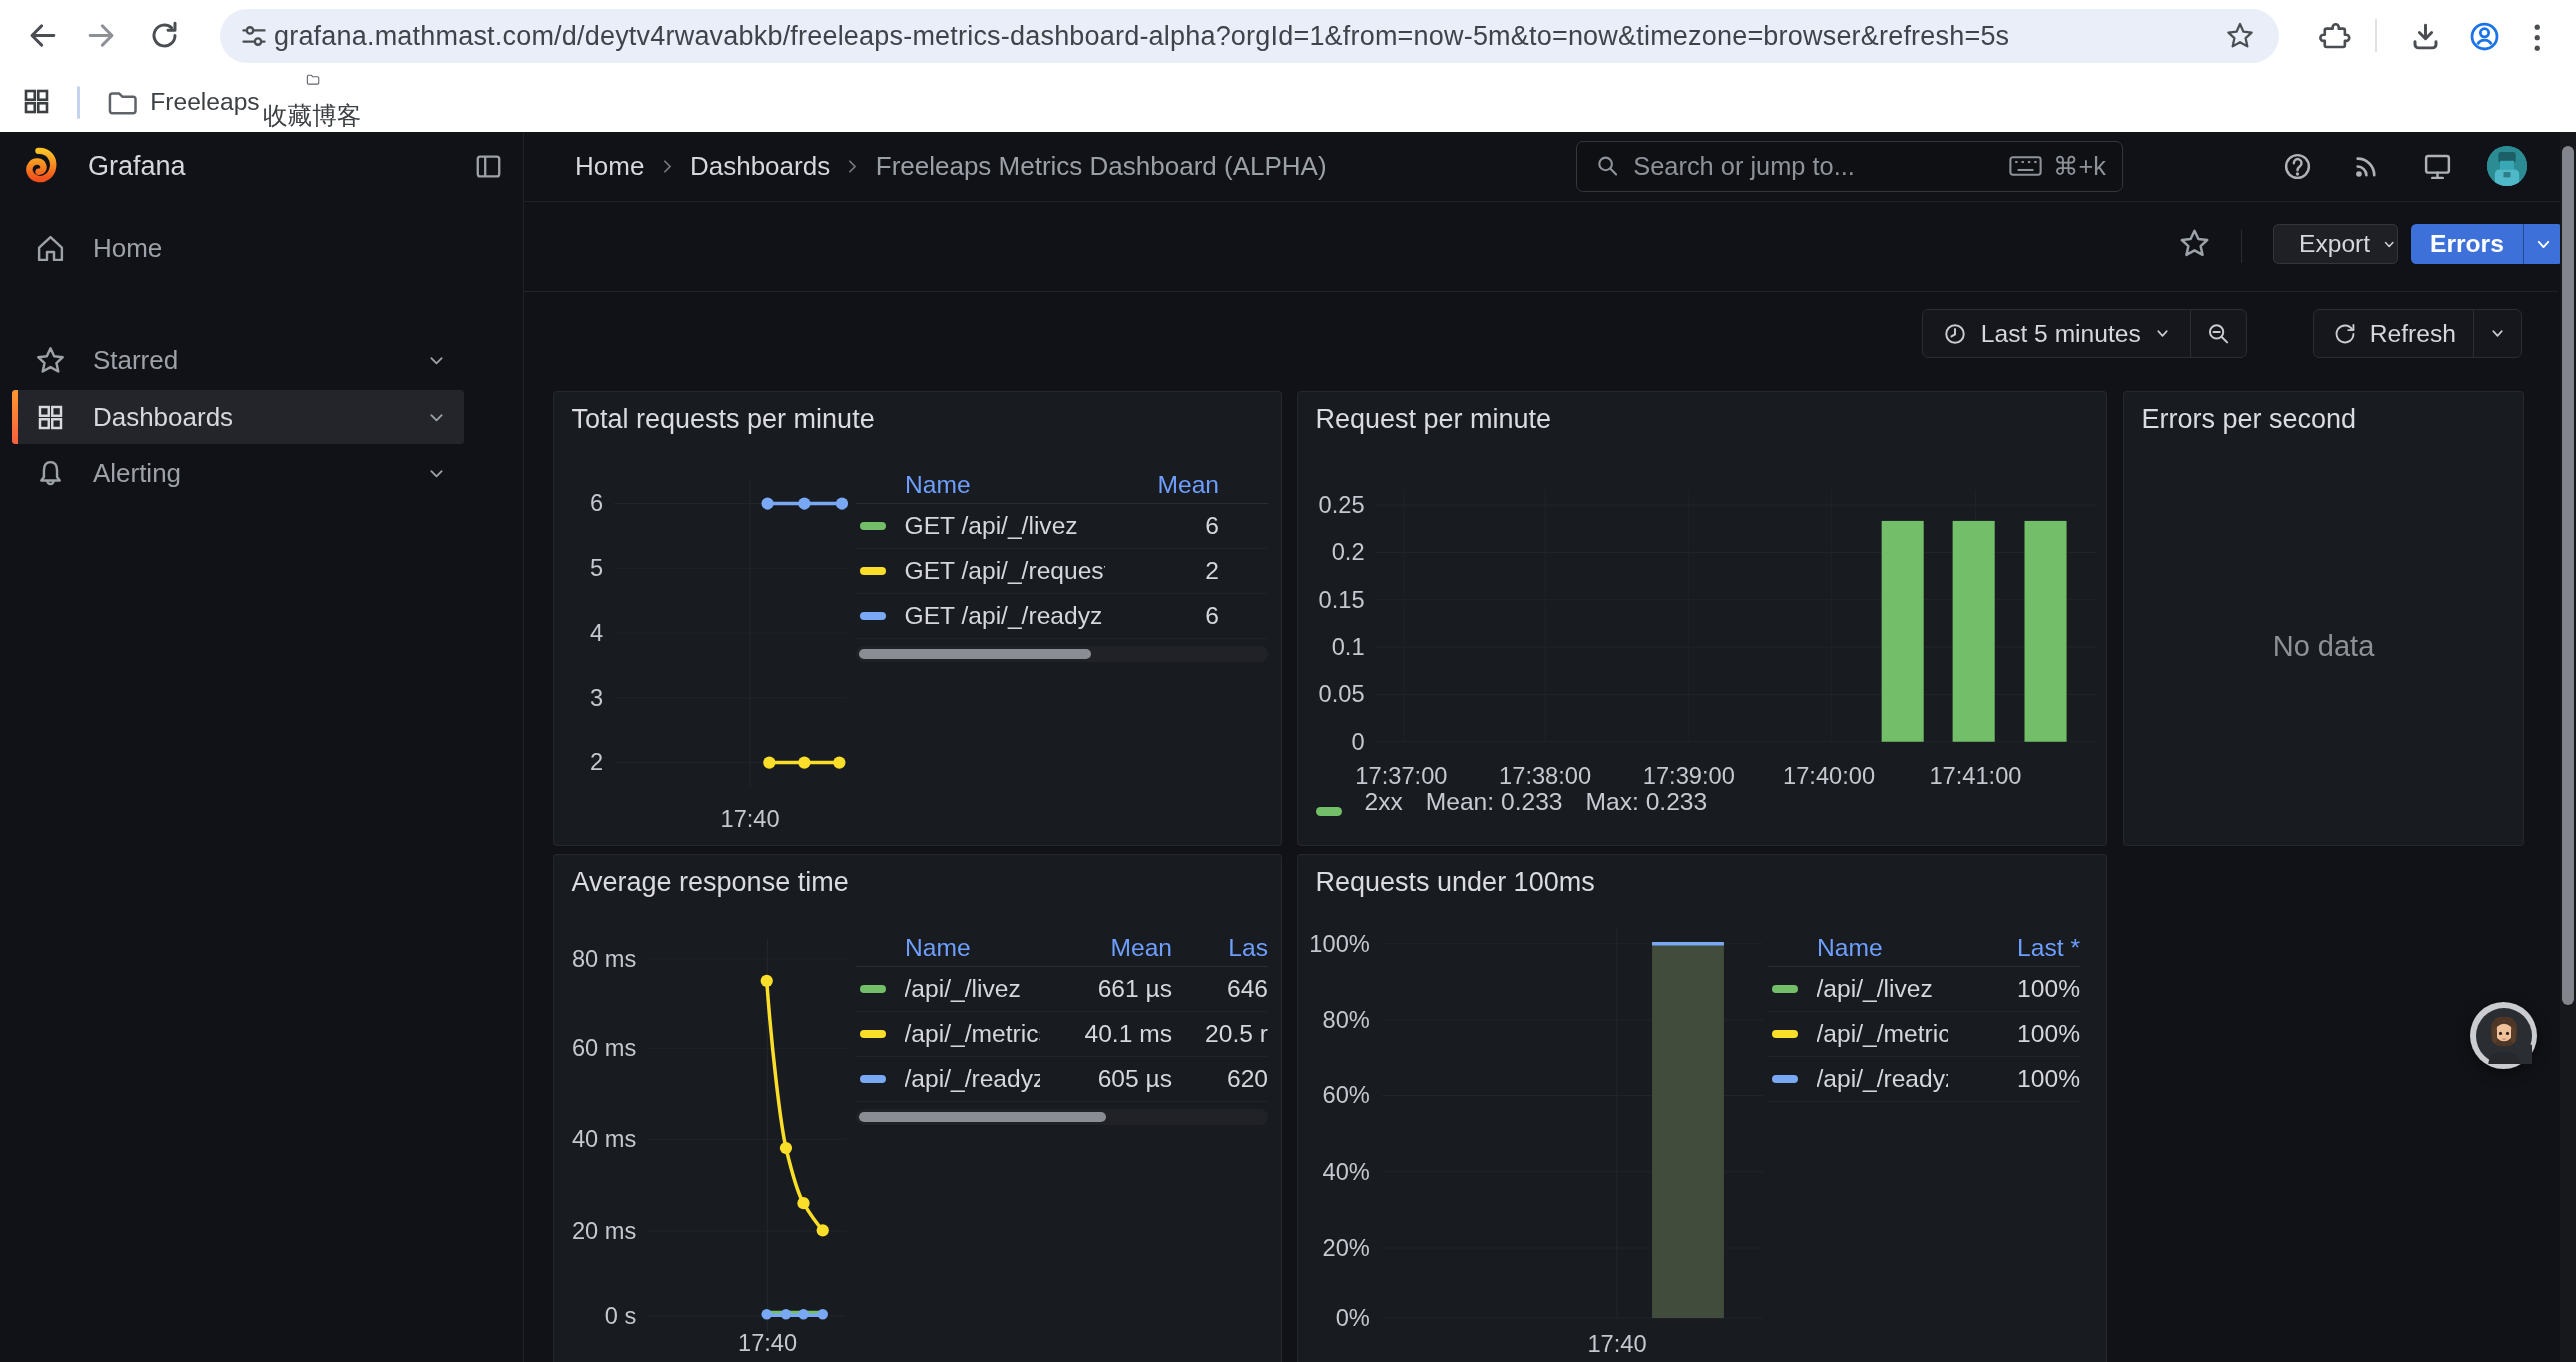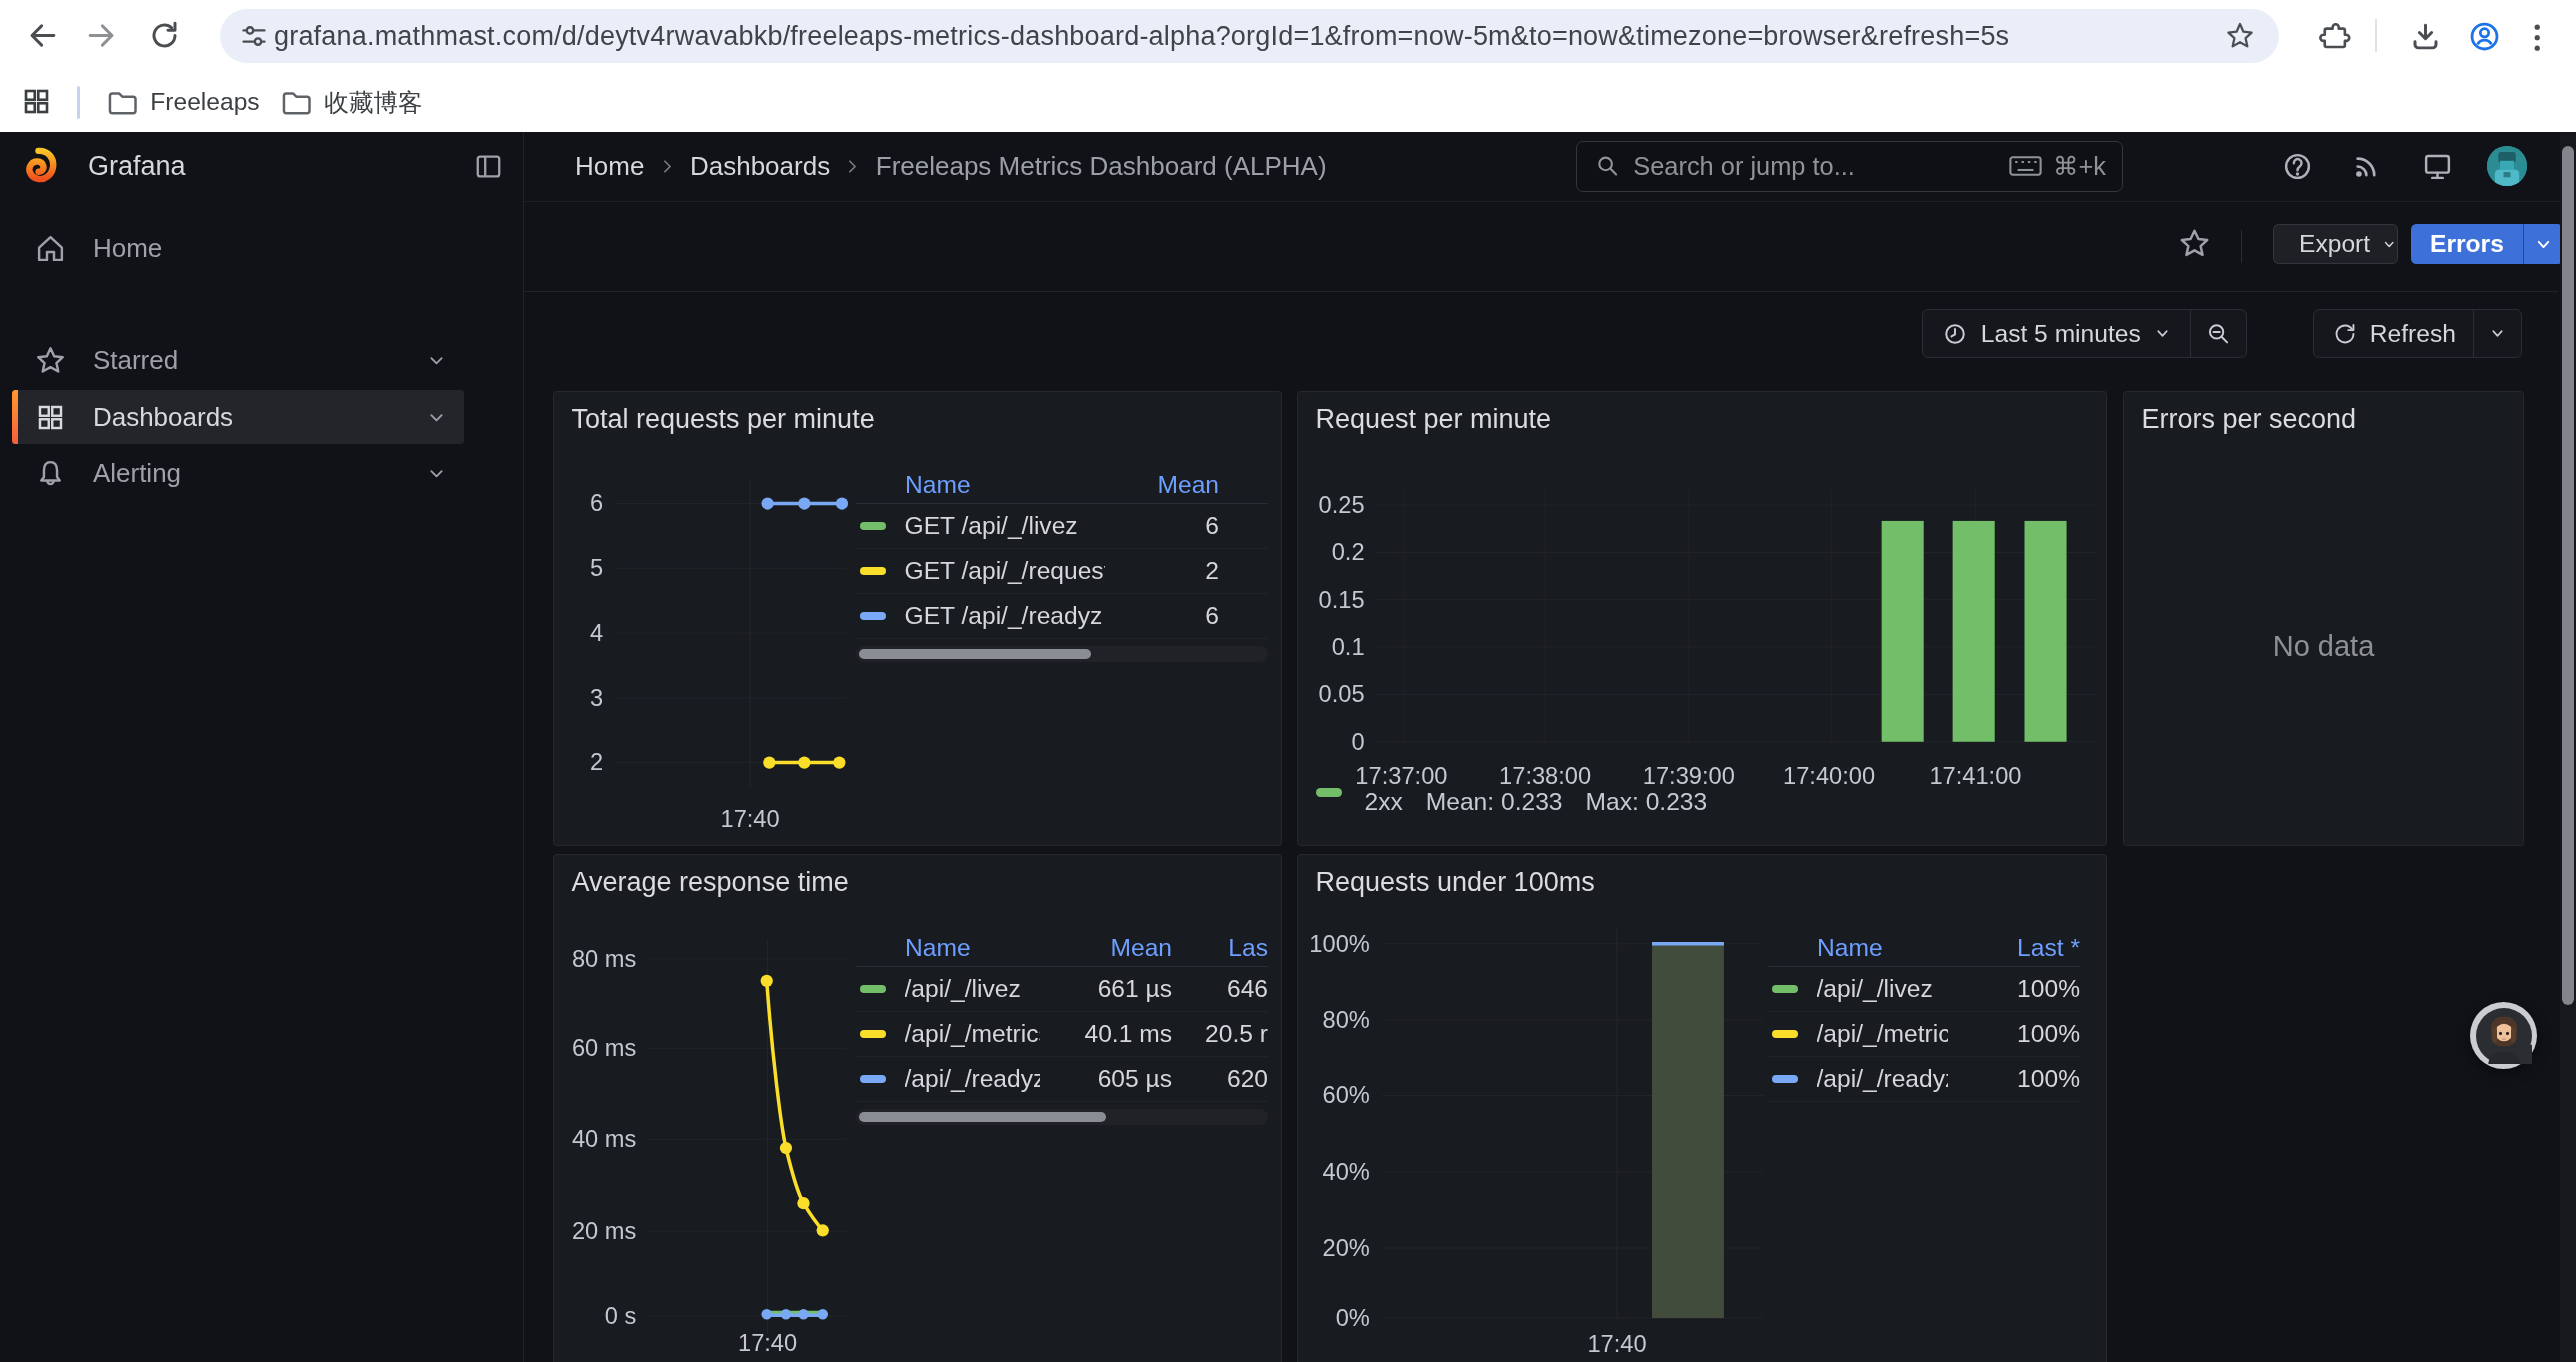--- a/index.html
+++ b/index.html
@@ -76,21 +76,21 @@
 
   .legend{position:absolute;font-size:24.6px;}
   .lg-head{display:flex;align-items:center;height:37px;border-bottom:0.9px solid #2b2d34;color:#6e9fff;font-weight:500;}
   .lg-row{display:flex;align-items:center;height:44px;border-bottom:0.9px solid #222329;color:#d5d7dd;}
   .lg-name-pad{width:49px;flex:none;}
   .swatch{width:26px;height:8.8px;border-radius:4.4px;margin:0 19px 0 3.5px;flex:none;cursor:pointer;}
   .lg-name{flex:1;white-space:nowrap;overflow:hidden;cursor:pointer;}
   .lg-val{text-align:right;flex:none;}
   .lg-scroll{margin-top:7px;height:16px;background:#212228;border-radius:8px;position:relative;cursor:pointer;}
   .lg-thumb{position:absolute;left:2.6px;top:2.6px;height:10.5px;background:#8a8d93;border-radius:5.3px;cursor:grab;}
-  .p2-legend{position:absolute;left:17.5px;top:396px;display:flex;align-items:flex-start;gap:23px;
+  .p2-legend{position:absolute;left:17.5px;top:396px;display:flex;align-items:flex-end;gap:23px;
     font-size:24.6px;color:#c7cad1;}
 
   .assistant-avatar{position:absolute;left:2470px;top:1002px;width:67px;height:67px;border-radius:50%;
     background:#caccd0;display:flex;align-items:center;justify-content:center;cursor:pointer;
     box-shadow:0 3.5px 12.3px rgba(0,0,0,.5);}
 </style>
 </head>
 <body>
 
 <div class="page">
@@ -179,21 +179,21 @@
           </g>
         </svg>
     </div>
     <div class="bm-divider"></div>
     <div class="bm-item" style="left:105px;">
       <svg viewBox="0 0 40 40" width="33" height="33">
           <path d="M6 12 a3 3 0 0 1 3 -3 h8 l4 4 h13 a3 3 0 0 1 3 3 v14 a3 3 0 0 1 -3 3 H9 a3 3 0 0 1 -3 -3 Z" stroke="#5f6368" stroke-width="3" fill="none" stroke-linejoin="round"></path>
         </svg>
       <span>Freeleaps</span>
     </div>
-    <div class="bm-item" style="left:279px;">
+    <div class="bm-item" style="left:263px;flex-direction:column;">
       <svg viewBox="0 0 40 40" width="33" height="33">
           <path d="M6 12 a3 3 0 0 1 3 -3 h8 l4 4 h13 a3 3 0 0 1 3 3 v14 a3 3 0 0 1 -3 3 H9 a3 3 0 0 1 -3 -3 Z" stroke="#5f6368" stroke-width="3" fill="none" stroke-linejoin="round"></path>
         </svg>
       <span>收藏博客</span>
     </div>
   </div>
 
   <div class="gf-header">
     <div class="abs" style="left:17.5px;top:15px;width:39px;height:39px;">
       <svg viewBox="0 0 40 40" width="39" height="39">

